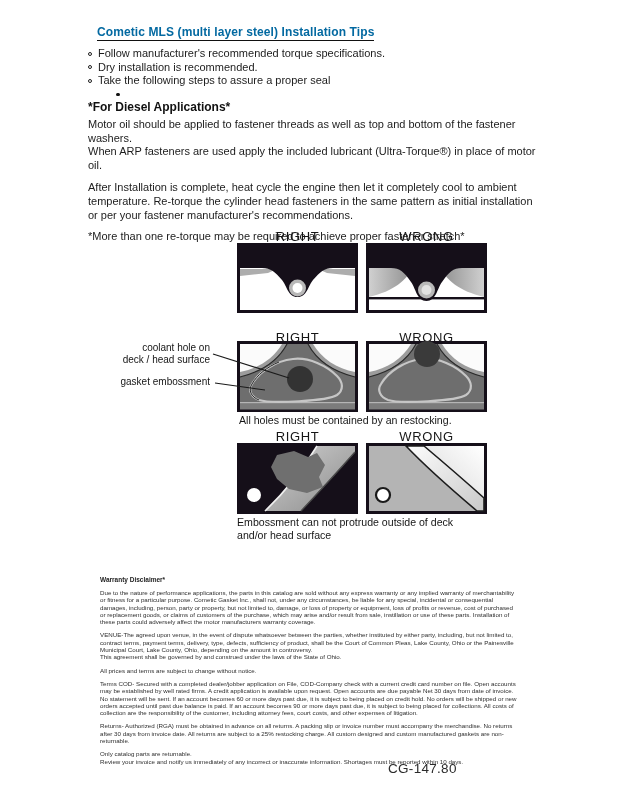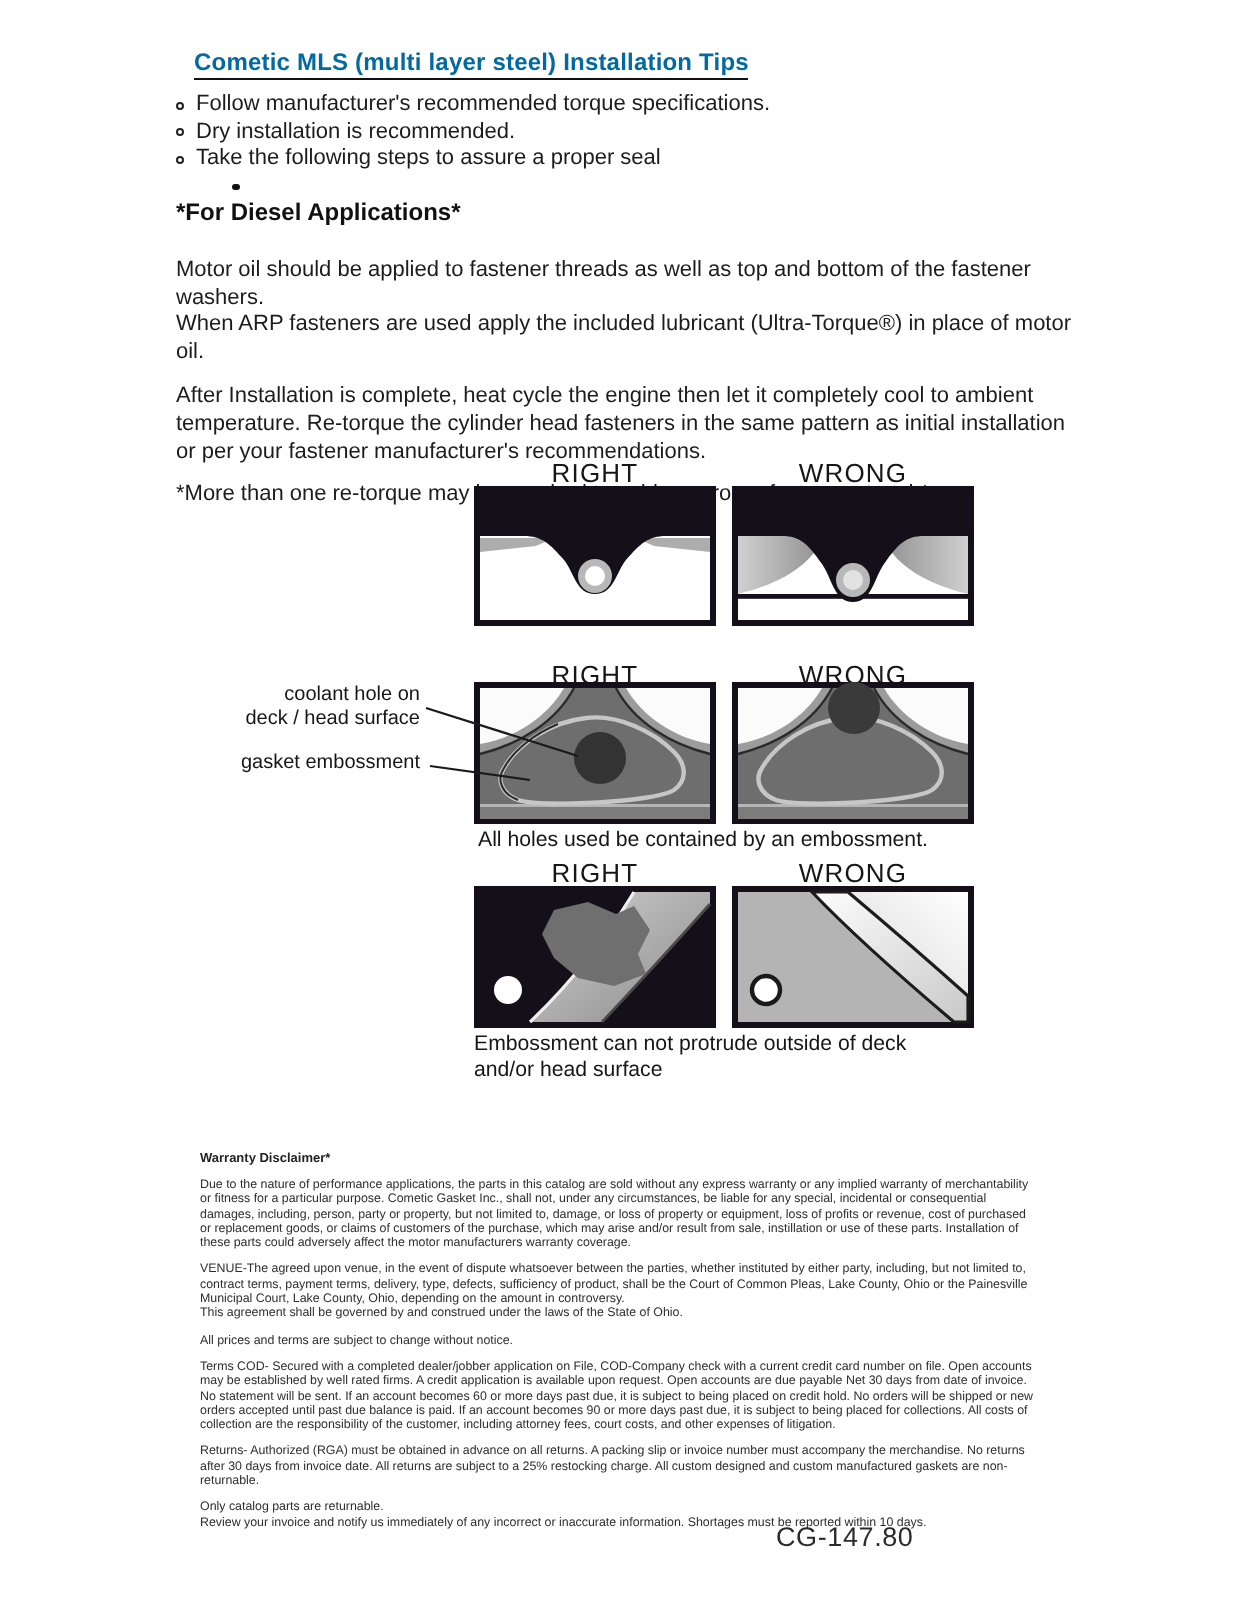--- a/index.html
+++ b/index.html
@@ -21,21 +21,21 @@
     border:1px solid #222; border-radius:50%; background:#fff;
   }
   .sublist { list-style:none; margin-left:28px; }
   .sublist li { position:relative; padding-left:9px; font-size:11px; line-height:13.6px; }
   .sublist li .marker {
     position:absolute; left:0; top:5px; width:3.6px; height:3.6px;
     border-radius:50%; background:#111;
   }
   .diesel-heading { margin-top:12px; font-size:12px; font-weight:bold; color:#111; }
   .para { margin-top:8px; font-size:11px; line-height:13.8px; white-space:pre-line; }
-  .para.first { margin-top:16px; }
+  .para.first { margin-top:4px; }
   
   .dg-label {
     position:absolute; width:121px; text-align:center; font-size:13px;
     color:#161616; letter-spacing:.6px;
   }
   .dg-box { position:absolute; width:121px; }
   .dg-caption { position:absolute; font-size:10.6px; color:#161616; line-height:12.8px; white-space:pre-line; }
   .ann { position:absolute; font-size:10px; line-height:12px; color:#161616; text-align:right; white-space:pre-line; }
   .ptr-svg { position:absolute; left:115px; top:340px; }
   
@@ -140,21 +140,21 @@
       <rect x="3" y="61" width="115" height="1.5" fill="#b5b5b5"></rect>
       <rect x="3" y="62.5" width="115" height="6" fill="#7c7c7c"></rect>
       <path d="M22,59 C14,56 11,49 15,43 C22,31 38,20 56,18 C72,16 90,25 100,35 C106,41 107,49 100,54 C91,60 34,63 22,59 Z" fill="none" stroke="#c6c6c6" stroke-width="2.2"></path>
       <circle cx="61" cy="13" r="13" fill="#3a3a3a"></circle>
     </svg>
   </div>
   <svg class="ptr-svg" width="195" height="62" viewBox="0 0 195 62">
     <line x1="98" y1="14" x2="174" y2="38" stroke="#1a1a1a" stroke-width="1.1"></line>
     <line x1="100" y1="43" x2="150" y2="50" stroke="#1a1a1a" stroke-width="1.1"></line>
   </svg>
-  <div class="dg-caption" style="left:239px; top:414px;">All holes used be contained by an embossment.</div>
+  <div class="dg-caption" style="left:239px; top:414px;">All holes must be contained by an restocking.</div>
 
   <div class="dg-label" style="left:237px; top:429px;">RIGHT</div>
   <div class="dg-label" style="left:366px; top:429px;">WRONG</div>
 
   <div class="dg-box" style="left:237px; top:443px;">
     <svg width="121" height="71" viewBox="0 0 121 71">
       <defs>
         <linearGradient id="b3r" x1="0" y1="0" x2="1" y2="1">
           <stop offset="0" stop-color="#d2d2d2"></stop>
             <stop offset="1" stop-color="#8a8a8a"></stop>

